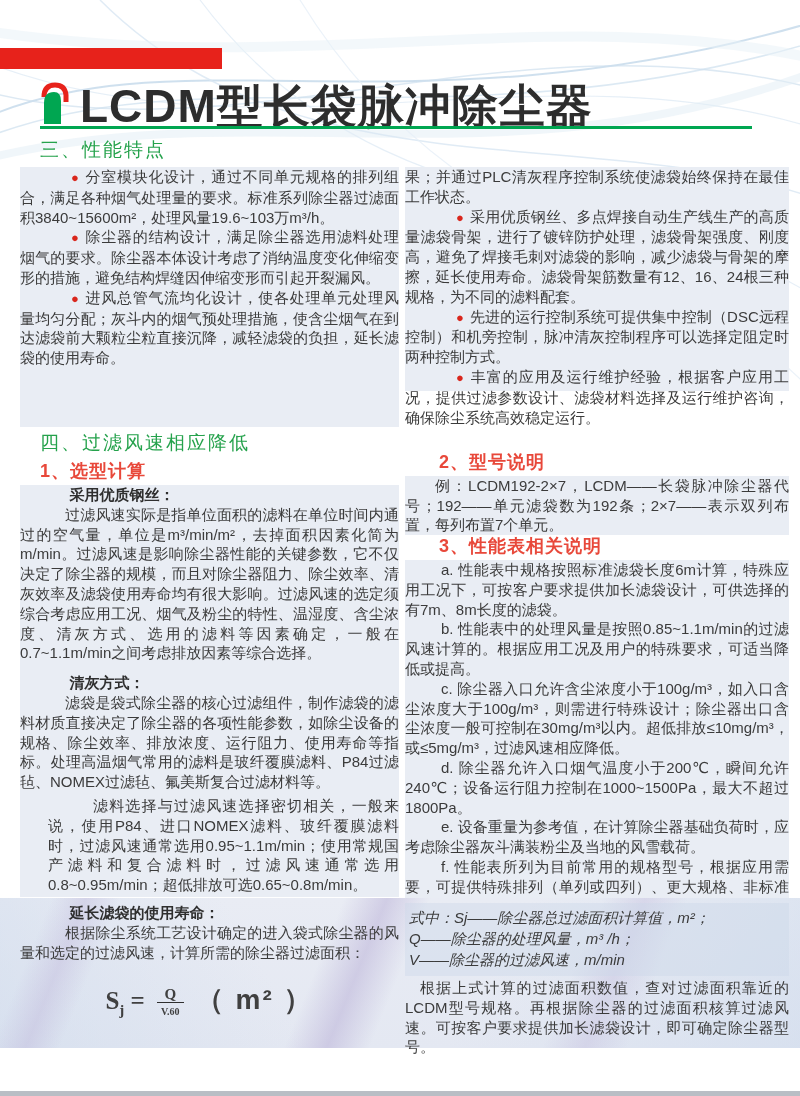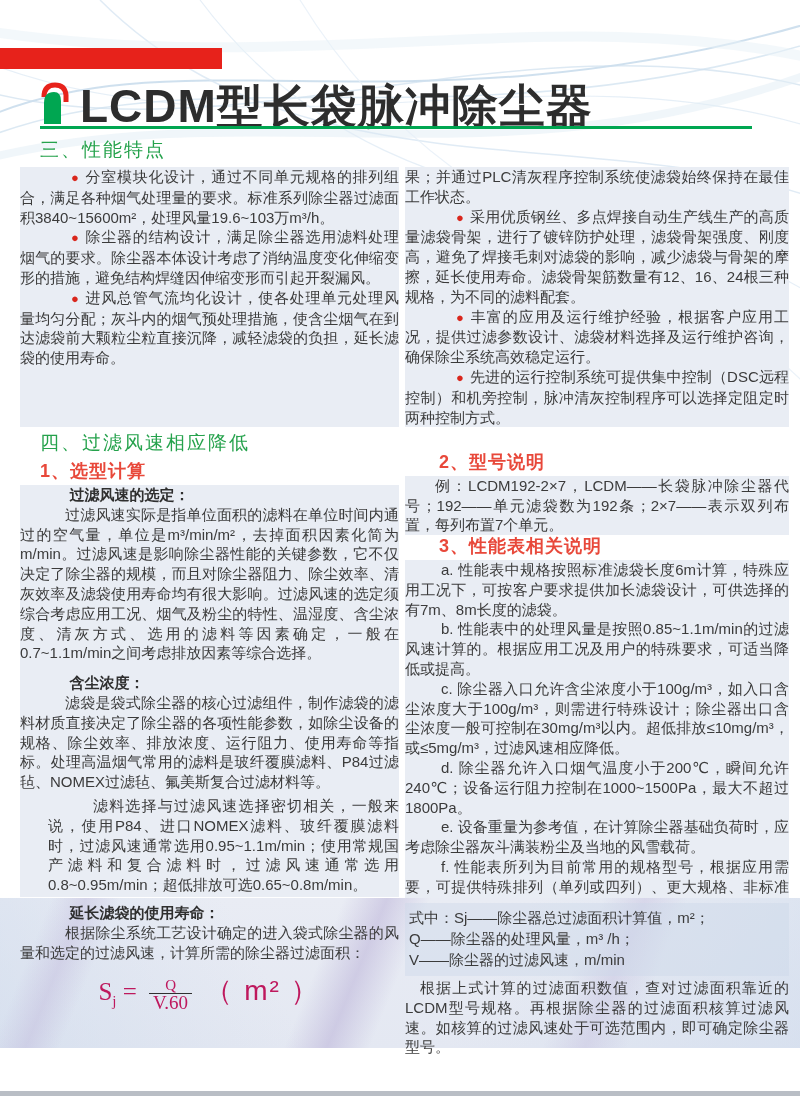--- a/index.html
+++ b/index.html
@@ -29,21 +29,21 @@
   .sub-red{
     font-size:18px;font-weight:bold;color:#e8483a;letter-spacing:1px;
   }
   .sub1{position:absolute;left:40px;top:459px;text-align:right;}
   
   .col{position:absolute;font-size:15px;line-height:19.8px;text-align:justify;color:#3b3b3b;}
   .panel{background:#e9edf4;}
   .col-l{left:20px;width:379px;}
   .col-r{left:405px;width:384px;}
   .sec3-l{top:167px;height:260px;}
-  .sec3-r{top:167px;height:260px;}
+  .sec3-r{top:167px;height:224px;}
   .sec4-l{top:485px;height:412px;}
   .sec4-r{top:451px;}
   .col p{margin:0;padding:0;}
   p.bullet{text-indent:3.4em;}
   .dot{color:#d9261c;font-size:13px;margin-right:6px;}
   p.para{text-indent:3em;}
   p.bhead{text-indent:3.3em;font-weight:bold;color:#2f2f2f;}
   p.note{text-indent:2.4em;}
   .rsub{display:block;margin:2px 0 3px 34px;}
   p.model{text-indent:2em;}
@@ -53,35 +53,35 @@
     background:
       linear-gradient(112deg, rgba(255,255,255,0) 6%, rgba(186,174,214,0.35) 10%, rgba(255,255,255,0) 14%),
       linear-gradient(112deg, rgba(255,255,255,0) 40%, rgba(171,158,206,0.40) 45%, rgba(255,255,255,0) 50%),
       linear-gradient(112deg, rgba(255,255,255,0) 70%, rgba(186,174,214,0.30) 75%, rgba(255,255,255,0) 80%),
       linear-gradient(60deg, rgba(205,218,236,0.55) 0%, rgba(255,255,255,0) 35%),
       linear-gradient(300deg, rgba(205,218,236,0.55) 0%, rgba(255,255,255,0) 40%),
       linear-gradient(#e9ecf4,#e4e8f2);
   }
   .bot-l{top:903px;}
   .bot-r{top:903px;}
-  .legend{background:rgba(203,214,232,0.40);padding:4px 4px 6px 4px;}
+  .legend{background:rgba(203,214,232,0.40);padding:4px 4px 6px 4px;font-style:italic;}
   .legend p{margin:0;line-height:21px;}
   .lg0{padding-left:18px;}
   .lg1{padding-left:66px;}
   .lg2{padding-left:62px;}
   p.closing{text-indent:1em;margin-top:2px;}
   
   .formula{
-    margin-top:15px;text-align:center;color:#be185d;
-    font-family:"Liberation Serif","DejaVu Serif",serif;font-size:25px;
+    margin-top:24px;text-align:center;color:#404040;
+    font-family:"Liberation Serif","DejaVu Serif",serif;font-size:25px;font-weight:bold;
   }
   .formula sub{font-size:15px;}
   .frac{display:inline-block;vertical-align:middle;text-align:center;margin:0 6px;}
   .frac .num{display:block;font-size:15px;line-height:16px;padding:0 4px;}
-  .frac .den{display:block;font-size:19px;line-height:17px;border-top:1.5px solid #2f2f2f;padding:0 4px;}
+  .frac .den{display:block;font-size:10px;line-height:17px;border-top:1.5px solid #2f2f2f;padding:0 4px;}
   .funit{font-family:"Liberation Sans",sans-serif;font-size:28px;letter-spacing:2px;}
   
   .bottom-strip{position:absolute;left:0;top:1091px;width:800px;height:5px;background:#b9bec5;}
 </style>
 </head>
 <body>
 
 <svg class="waves" viewBox="0 0 800 440">
   <path d="M-20,120 C180,30 420,140 820,20" fill="none" stroke="#c3d8ea" stroke-width="2" opacity="0.8"></path>
   <path d="M-20,140 C200,50 460,150 820,40" fill="none" stroke="#d3e3f0" stroke-width="1.5" opacity="0.8"></path>
@@ -106,31 +106,31 @@
 
 <div class="col col-l sec3-l panel">
   <p class="bullet"><span class="dot">●</span><span>分室模块化设计，通过不同单元规格的排列组合，满足各种烟气处理量的要求。标准系列除尘器过滤面积3840~15600m²，处理风量19.6~103万m³/h。</span></p>
   <p class="bullet"><span class="dot">●</span><span>除尘器的结构设计，满足除尘器选用滤料处理烟气的要求。除尘器本体设计考虑了消纳温度变化伸缩变形的措施，避免结构焊缝因伸缩变形而引起开裂漏风。</span></p>
   <p class="bullet"><span class="dot">●</span><span>进风总管气流均化设计，使各处理单元处理风量均匀分配；灰斗内的烟气预处理措施，使含尘烟气在到达滤袋前大颗粒尘粒直接沉降，减轻滤袋的负担，延长滤袋的使用寿命。</span></p>
 </div>
 
 <div class="col col-r sec3-r panel">
   <p>果；并通过PLC清灰程序控制系统使滤袋始终保持在最佳工作状态。</p>
   <p class="bullet"><span class="dot">●</span><span>采用优质钢丝、多点焊接自动生产线生产的高质量滤袋骨架，进行了镀锌防护处理，滤袋骨架强度、刚度高，避免了焊接毛刺对滤袋的影响，减少滤袋与骨架的摩擦，延长使用寿命。滤袋骨架筋数量有12、16、24根三种规格，为不同的滤料配套。</span></p>
+  <p class="bullet"><span class="dot">●</span><span>先进的运行控制系统可提供集中控制（DSC远程控制）和机旁控制，脉冲清灰控制程序可以选择定阻定时两种控制方式。</span></p>
   <p class="bullet"><span class="dot">●</span><span>丰富的应用及运行维护经验，根据客户应用工况，提供过滤参数设计、滤袋材料选择及运行维护咨询，确保除尘系统高效稳定运行。</span></p>
-  <p class="bullet"><span class="dot">●</span><span>先进的运行控制系统可提供集中控制（DSC远程控制）和机旁控制，脉冲清灰控制程序可以选择定阻定时两种控制方式。</span></p>
 </div>
 
 <div class="sec-head sec4-head">四、过滤风速相应降低</div>
 <div class="sub-red sub1">1、选型计算</div>
 
 <div class="col col-l sec4-l panel">
-  <p class="bhead">过滤风速的选定：</p>
+  <p class="bhead">采用优质钢丝：</p>
   <p class="para">过滤风速实际是指单位面积的滤料在单位时间内通过的空气量，单位是m³/min/m²，去掉面积因素化简为m/min。过滤风速是影响除尘器性能的关键参数，它不仅决定了除尘器的规模，而且对除尘器阻力、除尘效率、清灰效率及滤袋使用寿命均有很大影响。过滤风速的选定须综合考虑应用工况、烟气及粉尘的特性、温湿度、含尘浓度、清灰方式、选用的滤料等因素确定，一般在0.7~1.1m/min之间考虑排放因素等综合选择。</p>
-  <p class="bhead" style="margin-top:10px;">含尘浓度：</p>
+  <p class="bhead" style="margin-top:10px;">清灰方式：</p>
   <p class="para">滤袋是袋式除尘器的核心过滤组件，制作滤袋的滤料材质直接决定了除尘器的各项性能参数，如除尘设备的规格、除尘效率、排放浓度、运行阻力、使用寿命等指标。处理高温烟气常用的滤料是玻纤覆膜滤料、P84过滤毡、NOMEX过滤毡、氟美斯复合过滤材料等。</p>
   <p class="para" style="margin-top:4px;padding-left:28px;">滤料选择与过滤风速选择密切相关，一般来说，使用P84、进口NOMEX滤料、玻纤覆膜滤料时，过滤风速通常选用0.95~1.1m/min；使用常规国产滤料和复合滤料时，过滤风速通常选用0.8~0.95m/min；超低排放可选0.65~0.8m/min。</p>
 </div>
 
 <div class="col col-r sec4-r">
   <span class="rsub sub-red">2、型号说明</span>
   <div class="panel">
     <p class="model">例：LCDM192-2×7，LCDM——长袋脉冲除尘器代号；192——单元滤袋数为192条；2×7——表示双列布置，每列布置7个单元。</p>
   </div>
   <span class="rsub sub-red">3、性能表相关说明</span>
@@ -156,16 +156,16 @@
     <span class="funit">（ m² ）</span>
   </div>
 </div>
 
 <div class="col col-r bot-r">
   <div class="legend">
     <p class="lg0">式中：Sj——除尘器总过滤面积计算值，m²；</p>
     <p class="lg1">Q——除尘器的处理风量，m³ /h；</p>
     <p class="lg2">V——除尘器的过滤风速，m/min</p>
   </div>
-  <p class="closing">根据上式计算的过滤面积数值，查对过滤面积靠近的LCDM型号规格。再根据除尘器的过滤面积核算过滤风速。如核算的过滤风速处于可选范围内，即可确定除尘器型号。</p>
+  <p class="closing">根据上式计算的过滤面积数值，查对过滤面积靠近的LCDM型号规格。再根据除尘器的过滤面积核算过滤风速。可按客户要求提供加长滤袋设计，即可确定除尘器型号。</p>
 </div>
 
 <div class="bottom-strip"></div>
 
 </body></html>

